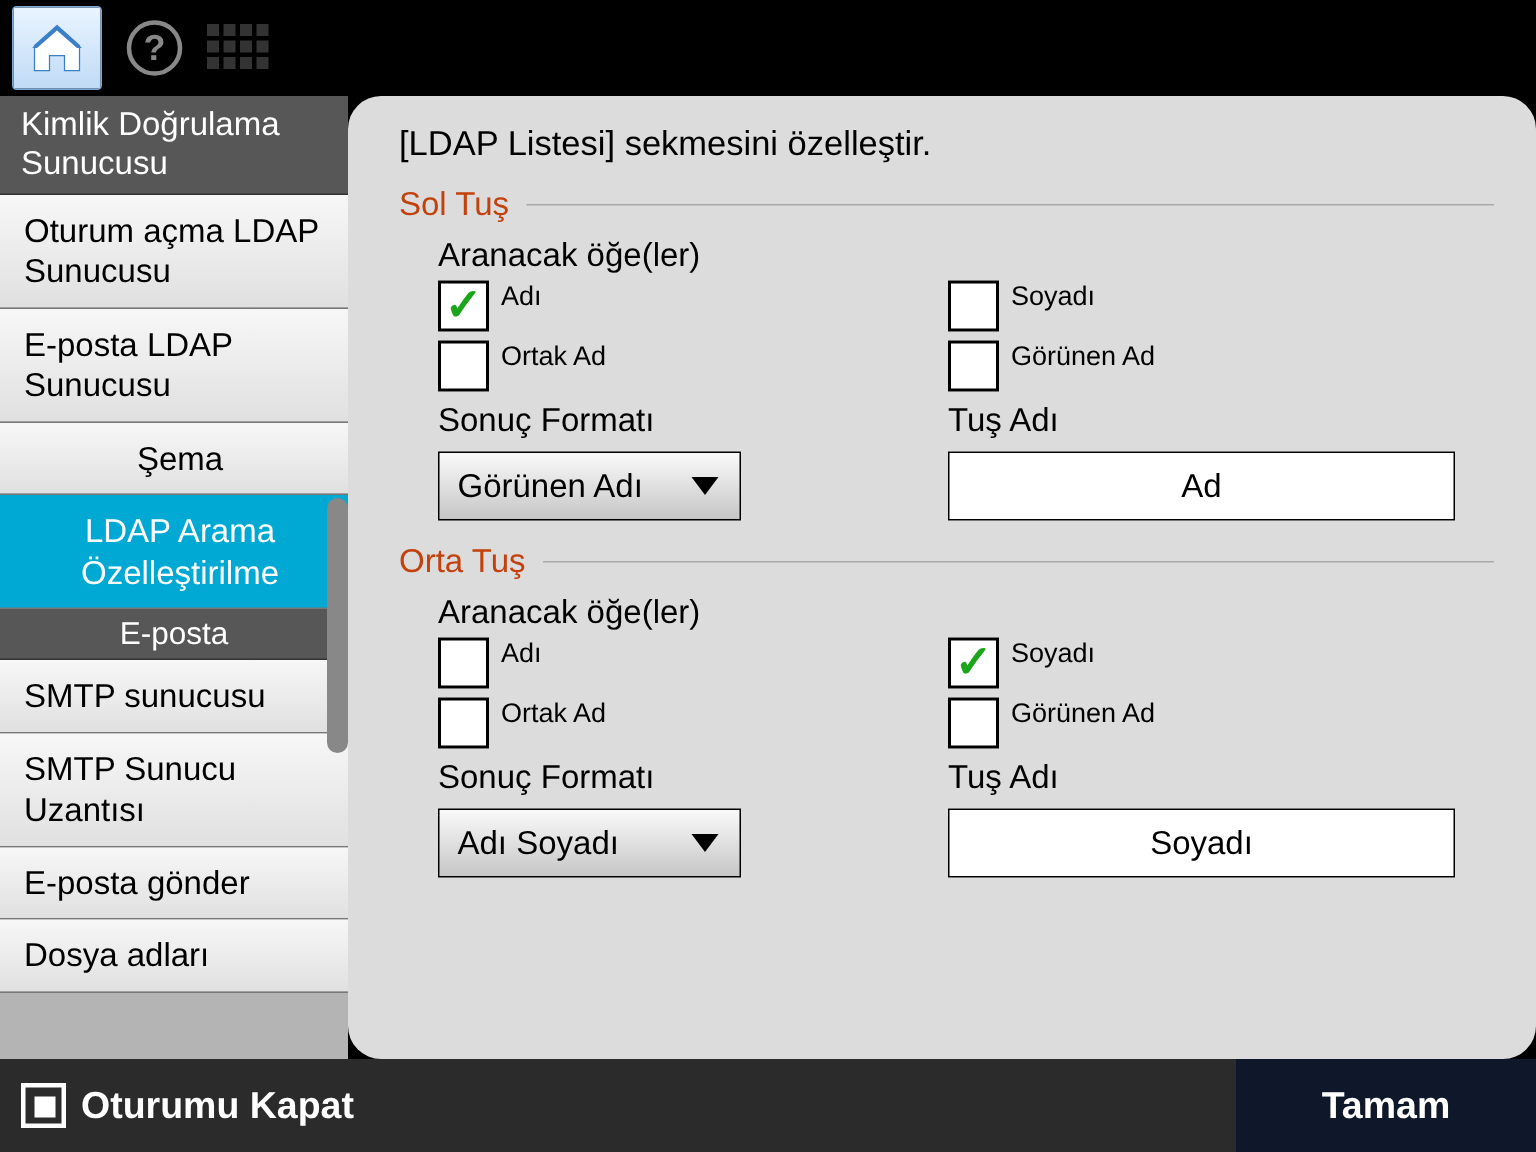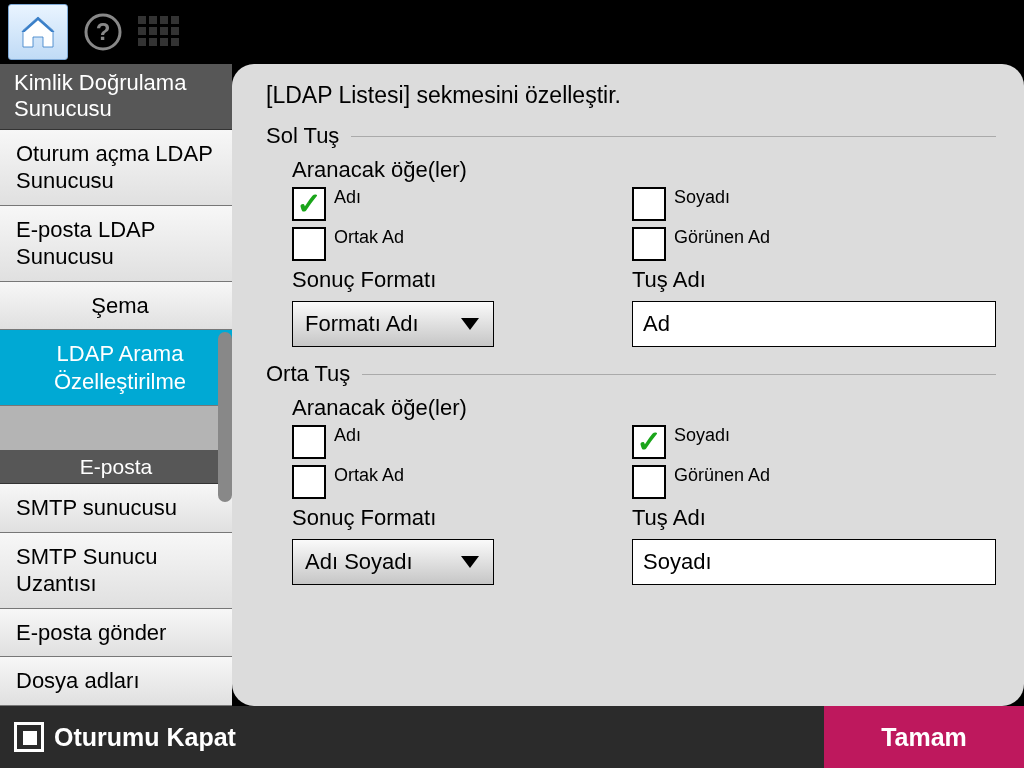--- a/index.html
+++ b/index.html
@@ -12,49 +12,49 @@
   .title { flex: 1; font-size: 26px; font-weight: 600; color: #fff; letter-spacing: 0.2px; }
   .help-btn { width: 50px; height: 50px; margin-right: 6px; display: flex; align-items: center; justify-content: center; }
   .help-btn svg { width: 40px; height: 40px; }
   .kbd-btn { width: 50px; height: 50px; margin-right: 6px; display: flex; align-items: center; justify-content: center; opacity: 0.5; }
   .kbd-btn svg { width: 42px; height: 32px; }
   
   .body { flex: 1; display: flex; min-height: 0; }
   .sidebar { width: 232px; background: #b4b4b4; display: flex; flex-direction: column; position: relative; }
   .sb-item { border-bottom: 1px solid #777; background: linear-gradient(#f7f7f7,#e0e0e0); color: #000; font-size: 22px; padding: 10px 8px 10px 16px; line-height: 1.25; cursor: pointer; }
   .sb-group { background: #575757; color: #fff; font-size: 22px; padding: 6px 8px 6px 14px; border-bottom: 1px solid #333; line-height: 1.2; }
-  .sb-group.sub { text-align: center; font-size: 21px; padding: 4px 8px; margin-top: 44px; }
+  .sb-group.sub { text-align: center; font-size: 21px; padding: 4px 8px; }
   .sb-item.active { background: #00A9D4; color: #fff; }
   .sb-item.center { text-align: center; }
   .scroll-track { position: absolute; right: 0; top: 268px; width: 14px; height: 170px; background: #888; border-radius: 7px; }
   
   .content { flex: 1; background: #dcdcdc; padding: 18px 28px 12px 34px; overflow: hidden; position: relative; border-radius: 22px; }
   .intro { font-size: 23px; color: #000; margin-bottom: 14px; }
   .group { margin-bottom: 14px; }
   .group-title-row { display: flex; align-items: center; gap: 12px; margin-bottom: 8px; }
-  .group-title { font-size: 22px; color: #000000; }
+  .group-title { font-size: 22px; color: #c2410c; }
   .group-line { flex: 1; height: 1px; background: #aaa; }
   .subrow { padding-left: 26px; }
   .sublabel { font-size: 22px; color: #000; margin: 6px 0 4px; }
   .check-grid { display: grid; grid-template-columns: 340px 330px; row-gap: 6px; padding-left: 0; margin-bottom: 6px; }
   .check-item { display: flex; align-items: flex-start; gap: 8px; font-size: 18px; }
   .chk { width: 34px; height: 34px; border: 2.5px solid #000; background: #fff; display: flex; align-items: center; justify-content: center; }
   .chk.on::after { content: "✓"; color: #1aa51a; font-size: 30px; font-weight: 900; line-height: 1; }
   .field-row { display: grid; grid-template-columns: 340px 340px; column-gap: 0; margin-top: 4px; }
   .field-label { font-size: 22px; color: #000; margin-bottom: 8px; }
   .select { width: 202px; height: 46px; border: 1.5px solid #000; background: linear-gradient(#fafafa,#c6c6c6); display: flex; align-items: center; padding: 0 12px; font-size: 22px; position: relative; cursor: pointer; }
   .select .caret { position: absolute; right: 14px; top: 50%; transform: translateY(-50%); border-left: 9px solid transparent; border-right: 9px solid transparent; border-top: 12px solid #000; }
-  .text-input { width: 364px; height: 46px; border: 1.5px solid #000; background: #fff; padding: 0 10px; font-size: 22px; display: flex; align-items: center; }
+  .text-input { width: 338px; height: 46px; border: 1.5px solid #000; background: #fff; padding: 0 10px; font-size: 22px; display: flex; align-items: center; justify-content: center; }
   
   .footer { height: 62px; background: #2b2b2b; display: flex; align-items: center; color: #fff; }
   .logout { display: flex; align-items: center; gap: 10px; padding: 0 14px; font-size: 25px; font-weight: 700; height: 100%; cursor: pointer; }
   .logout .ico { width: 30px; height: 30px; border: 3px solid #fff; position: relative; }
   .logout .ico::after { content: ""; position: absolute; right: 4px; bottom: 4px; width: 14px; height: 14px; background: #fff; }
   .spacer { flex: 1; }
-  .ok-btn { width: 200px; height: 100%; background: #be185d; display: flex; align-items: center; justify-content: center; font-size: 25px; font-weight: 700; cursor: pointer; }
+  .ok-btn { width: 200px; height: 100%; background: #0f172a; display: flex; align-items: center; justify-content: center; font-size: 25px; font-weight: 700; cursor: pointer; }
 </style>
 </head>
 <body>
 
 <div class="screen">
   <div class="header">
     <div class="home-btn">
       <svg viewBox="0 0 48 48">
         <path d="M24 6 L42 22 L42 42 L30 42 L30 30 L18 30 L18 42 L6 42 L6 22 Z" fill="#ffffff" stroke="#3a7fc8" stroke-width="1"></path>
         <path d="M24 6 L4 24 L8 24 L24 10 L40 24 L44 24 Z" fill="#3a7fc8"></path>
@@ -126,21 +126,21 @@
             </div>
             <div class="check-item">
               <div class="chk"></div>
               <span>Görünen Ad</span>
             </div>
           </div>
           <div class="field-row">
             <div>
               <div class="field-label">Sonuç Formatı</div>
               <div class="select">
-                <span>Formatı Adı</span>
+                <span>Görünen Adı</span>
                 <div class="caret"></div>
               </div>
             </div>
             <div>
               <div class="field-label">Tuş Adı</div>
               <div class="text-input">
                 <span>Ad</span>
               </div>
             </div>
           </div>

